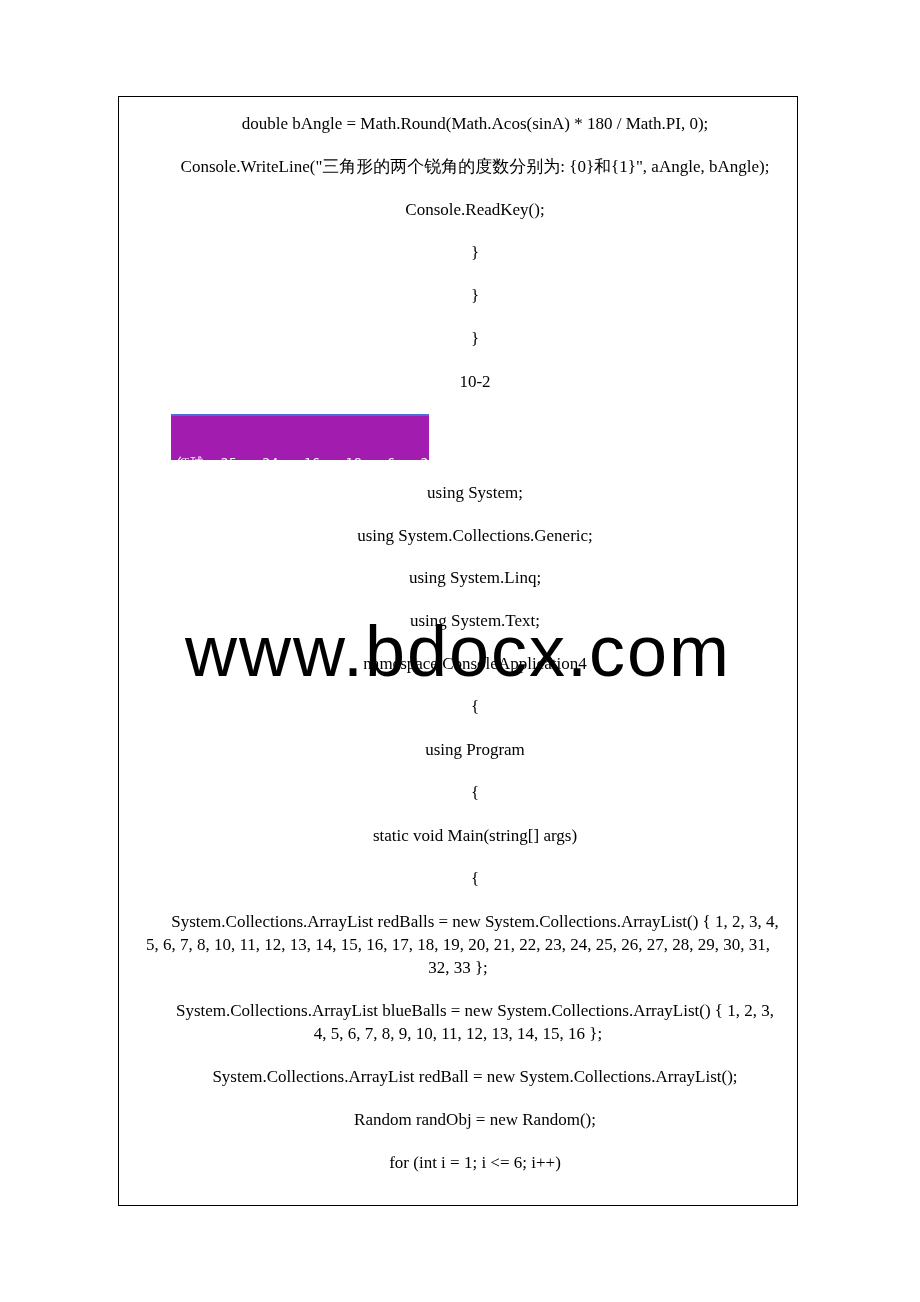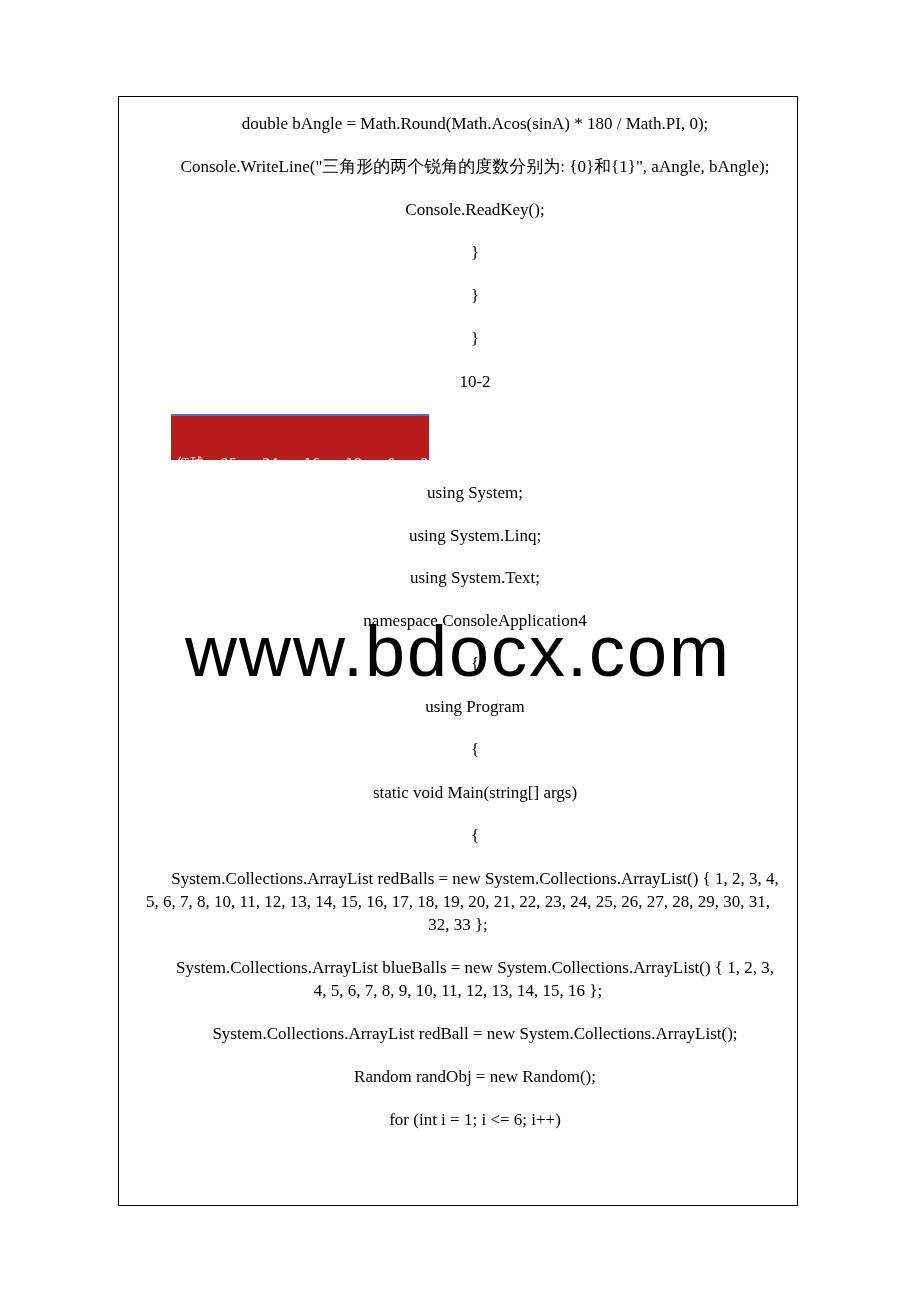--- a/index.html
+++ b/index.html
@@ -21,21 +21,21 @@
     border: 1px solid #000;
     padding: 16px 18px 16px 18px;
   }
   .code-line {
     margin-bottom: 20px;
     line-height: 1.35;
     text-align: center;
   }
   .indent1 { padding-left: 34px; }
   .console-box {
-    background: #b91c1c;
+    background: #a21caf;
     color: #fff;
     width: 258px;
     height: 46px;
     margin-left: 34px;
     margin-bottom: 22px;
     border-top: 2px solid #4a6fd8;
     font-family: "SimSun", monospace;
     font-size: 13px;
     padding: 3px 6px;
     line-height: 1.35;
@@ -77,20 +77,21 @@
     <div class="code-line indent1"> }</div>
     <div class="code-line indent1">}</div>
     <div class="code-line indent1">10-2</div>
 
     <div class="console-box">
       <div class="row1"><span>红球</span><span>  25   24   16   18   6   23</span></div>
       <div>篮球:4</div>
     </div>
 
     <div class="code-line indent1">using System;</div>
+    <div class="code-line indent1">using System.Collections.Generic;</div>
     <div class="code-line indent1">using System.Linq;</div>
     <div class="code-line indent1">using System.Text;</div>
     <div class="code-line indent1">namespace ConsoleApplication4</div>
     <div class="code-line indent1">{</div>
     <div class="code-line indent1"> using Program</div>
     <div class="code-line indent1"> {</div>
     <div class="code-line indent1"> static void Main(string[] args)</div>
     <div class="code-line indent1"> {</div>
 
     <div class="code-line">

